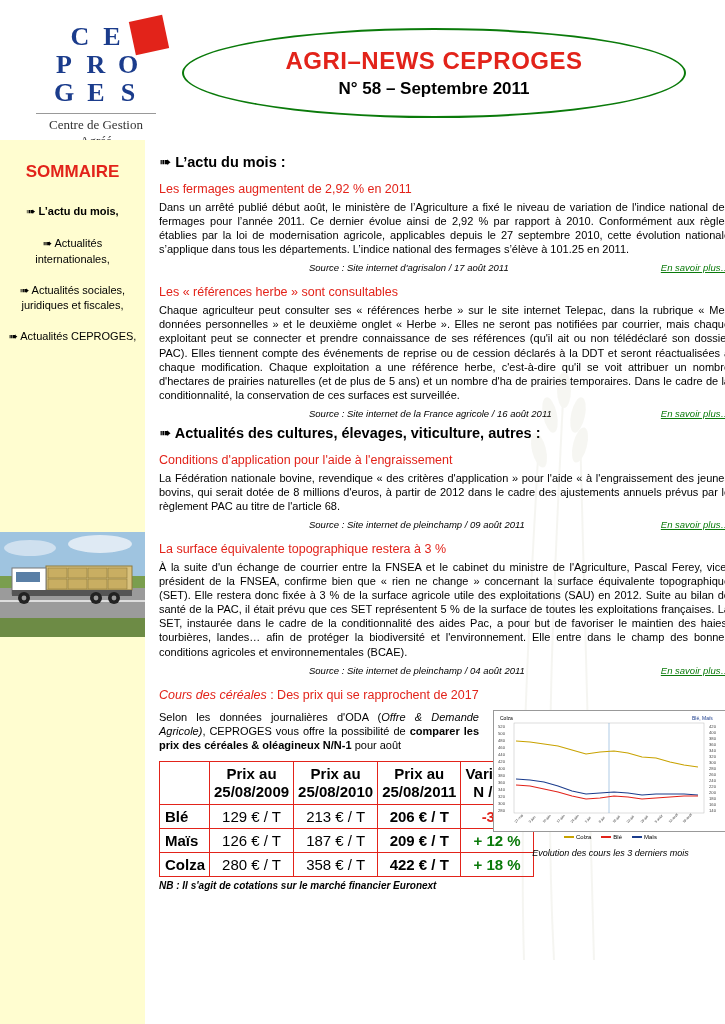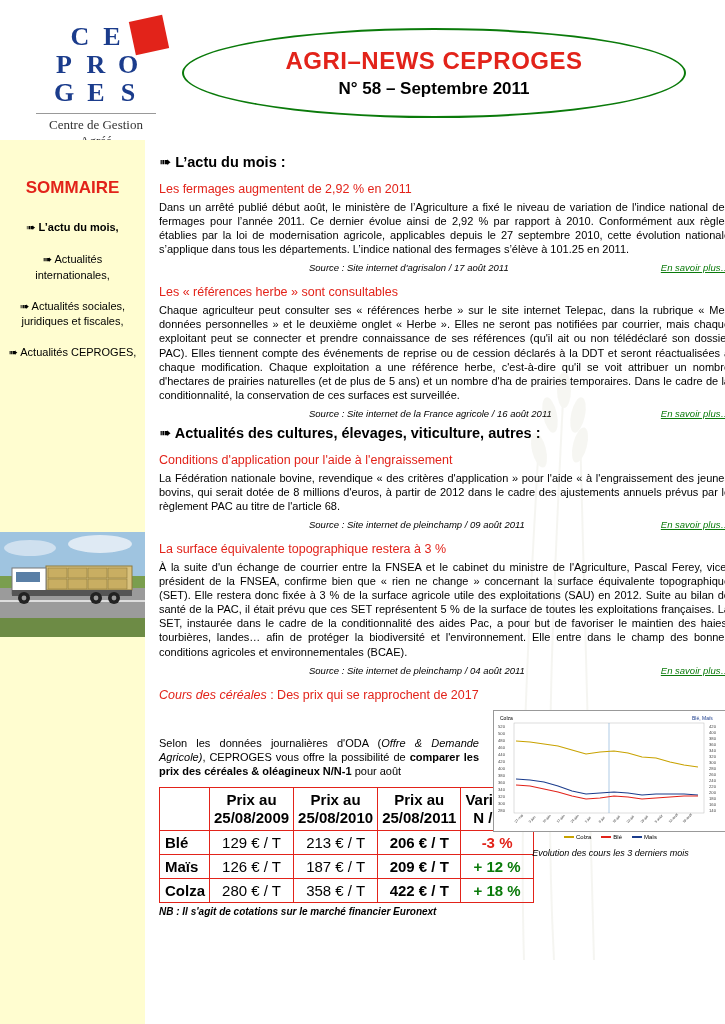--- a/index.html
+++ b/index.html
@@ -102,21 +102,21 @@
     align-items: stretch;
     height: 884px;
   }
   .sidebar {
     width: 145px;
     background: #fffdd0;
     flex: 0 0 145px;
     position: relative;
   }
   .sidebar-inner {
-    padding: 28px 8px 0 8px;
+    padding: 12px 8px 0 8px;
     text-align: center;
   }
   .sommaire-title {
     color: #e2231a;
     font-size: 17px;
     font-weight: bold;
     margin: 10px 0 22px 0;
   }
   .sommaire-item {
     font-size: 11px;
@@ -194,21 +194,20 @@
 
   
   .bottom {
     display: flex;
     gap: 10px;
     margin-top: 8px;
   }
   .bottom-left {
     width: 320px;
     flex: 0 0 320px;
-    margin-top: 26px;
   }
   .bottom-left p {
     text-align: justify;
     font-size: 11px;
     line-height: 1.3;
     margin: 0 0 8px 0;
   }
   .bottom-left .ital { font-style: italic; }
   .bottom-left .bold { font-weight: bold; }
 

